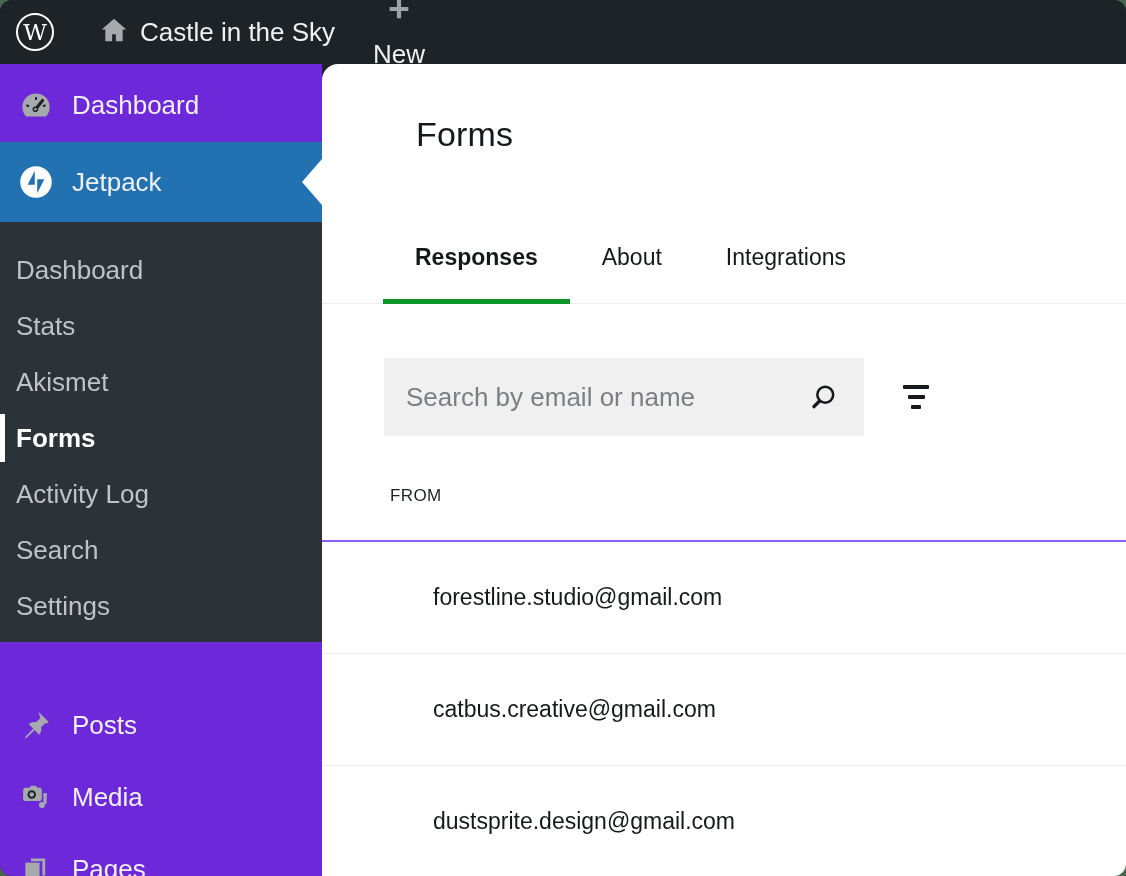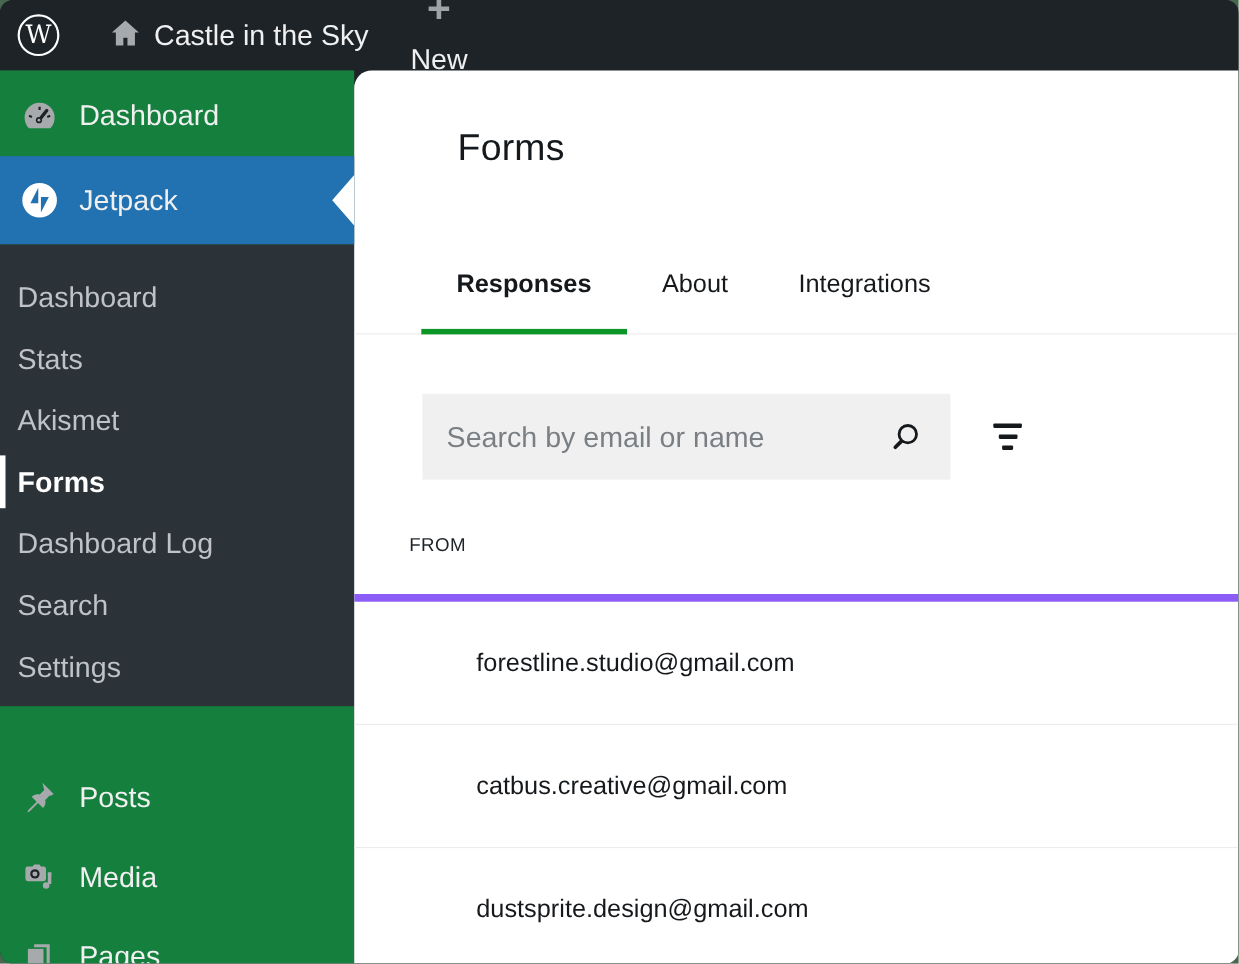--- a/index.html
+++ b/index.html
@@ -35,21 +35,21 @@
   }
   .ab-site { display:flex; align-items:center; gap:10px; margin-left:44px; cursor:pointer; }
   .ab-site-name { font-size:26px; color:#f0f0f1; }
   .ab-new { display:flex; align-items:center; gap:12px; margin-left:38px; cursor:pointer;flex-direction:column; }
   .ab-new-label { font-size:26px; color:#f0f0f1; }
 
   
   .layout { flex:1; display:flex; min-height:0; }
 
   
-  .sidebar { width:322px; flex:0 0 322px; background:#15803d; padding-top:10px; }
+  .sidebar { width:322px; flex:0 0 322px; background:#6d28d9; padding-top:10px; }
   .menu-item {
     height:62px; display:flex; align-items:center;
     padding-left:18px; gap:18px;
     font-size:26px; color:#f0f0f1; cursor:pointer;
   }
   .menu-item .micon { width:36px; display:flex; justify-content:center; }
   .menu-item.jetpack {
     background:#2271b1; height:80px; margin-top:6px;
     position:relative;
   }
@@ -128,22 +128,22 @@
     display:flex; flex-direction:column;
     align-items:center; justify-content:center; gap:6px;
     cursor:pointer;
   }
   .filter-btn i { display:block; height:4px; background:#15191c; border-radius:1px; }
   .filter-btn i:nth-child(1){ width:26px; }
   .filter-btn i:nth-child(2){ width:17px; }
   .filter-btn i:nth-child(3){ width:10px; }
 
   .table-head {
-    padding:50px 0 34px 50px;
-    border-bottom:7px solid #8b5cf6;
+    padding:50px 0 34px 68px;
+    border-bottom:2px solid #8b5cf6;
   }
   .th-from {
     font-size:17px; font-weight:500; color:#1d2327;
     letter-spacing:0.4px;
   }
   .table-row {
     height:112px; display:flex; align-items:center;
     padding-left:111px;
     border-bottom:1px solid #ececec;
     font-size:23px; color:#16191c;
@@ -200,21 +200,21 @@
           </svg>
         </span>
         <span>Jetpack</span>
       </div>
 
       <div class="submenu">
         <div class="submenu-item">Dashboard</div>
         <div class="submenu-item">Stats</div>
         <div class="submenu-item">Akismet</div>
         <div class="submenu-item current">Forms</div>
-        <div class="submenu-item">Dashboard Log</div>
+        <div class="submenu-item">Activity Log</div>
         <div class="submenu-item">Search</div>
         <div class="submenu-item">Settings</div>
       </div>
 
       <div class="menu-bottom">
         <div class="menu-item">
           <span class="micon">
             <svg width="34" height="34" viewBox="0 0 24 24">
               <path fill="#a7aaad" d="M13.8 2.6 21 9.8l-1.7 1.1-.8-.2-2.9 2.9c.5 1.8 0 3.8-1.4 5.2l-3.2-3.2-5.3 5.3-1.6.7.7-1.6 5.3-5.3-3.2-3.2c1.4-1.4 3.4-1.9 5.2-1.4l2.9-2.9-.2-.8z"></path>
             </svg>

